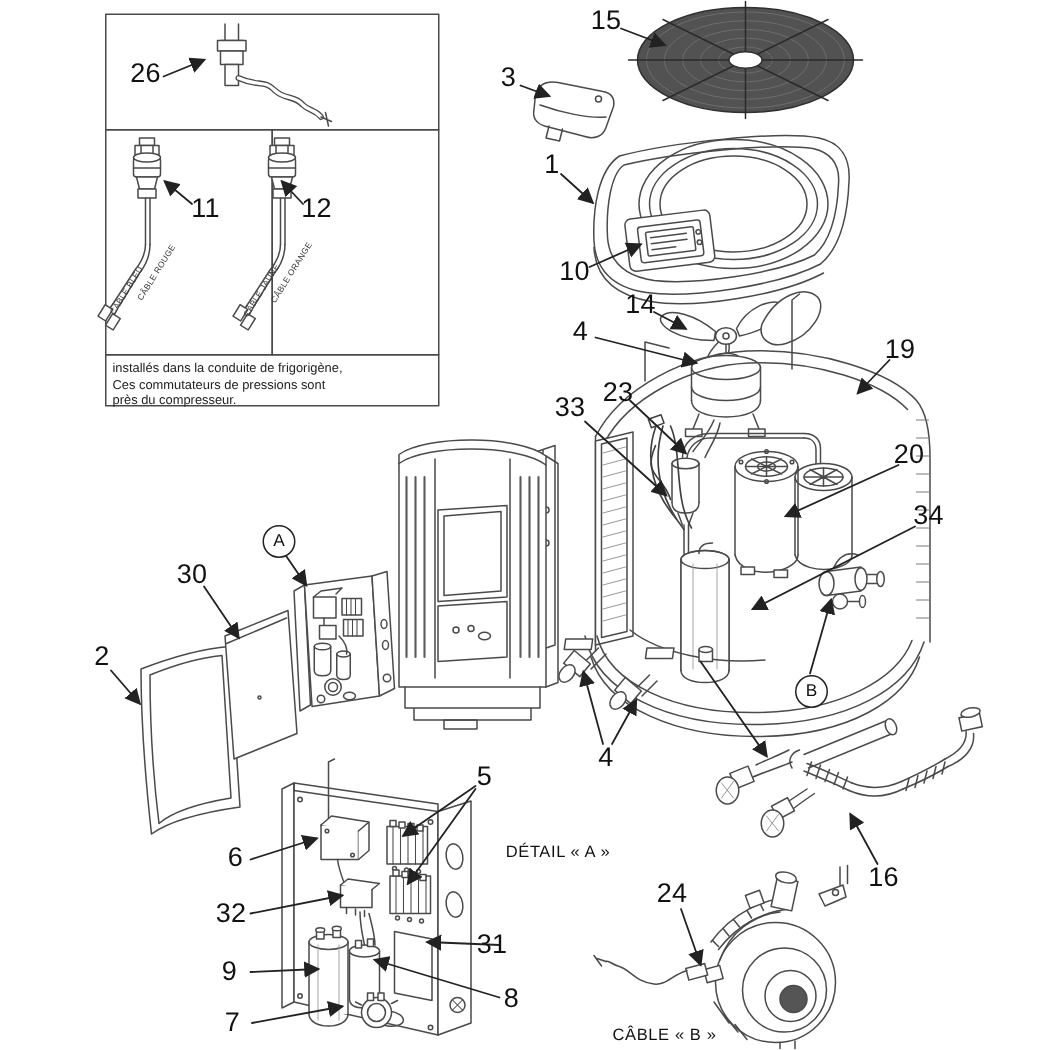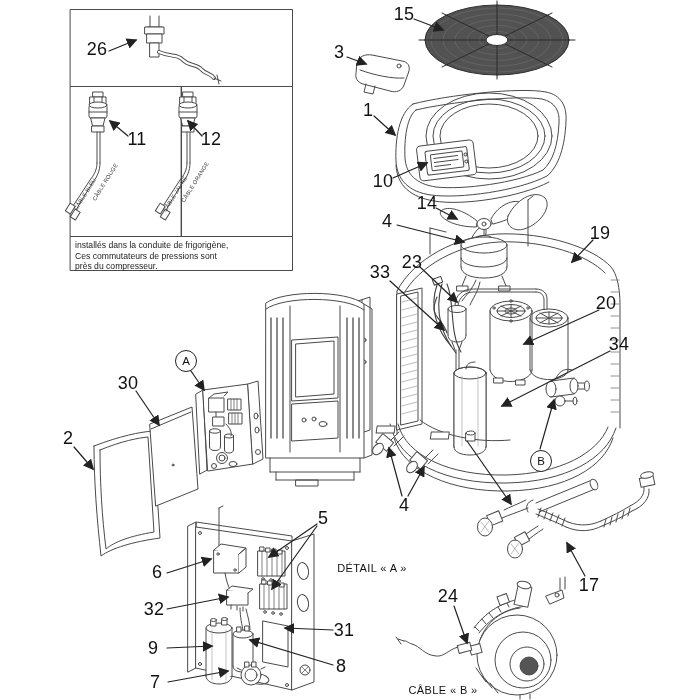--- a/index.html
+++ b/index.html
@@ -474,30 +474,30 @@
 <div class="callout" style="left:368px;top:110px">1</div>
 <div class="callout" style="left:383px;top:181px">10</div>
 <div class="callout" style="left:427px;top:203px">14</div>
 <div class="callout" style="left:387px;top:221px">4</div>
 <div class="callout" style="left:412px;top:262px">23</div>
 <div class="callout" style="left:380px;top:272px">33</div>
 <div class="callout" style="left:600px;top:233px">19</div>
 <div class="callout" style="left:606px;top:303px">20</div>
 <div class="callout" style="left:619px;top:344px">34</div>
 <div class="callout" style="left:404px;top:505px">4</div>
-<div class="callout" style="left:589px;top:585px">17</div>
+<div class="callout" style="left:589px;top:585px">16</div>
 <div class="callout" style="left:448px;top:596px">24</div>
 <div class="callout" style="left:68px;top:438px">2</div>
 <div class="callout" style="left:128px;top:383px">30</div>
 <div class="callout" style="left:157px;top:572px">6</div>
 <div class="callout" style="left:154px;top:609px">32</div>
 <div class="callout" style="left:153px;top:648px">9</div>
 <div class="callout" style="left:155px;top:682px">7</div>
 <div class="callout" style="left:323px;top:518px">5</div>
-<div class="callout" style="left:344px;top:630px">31</div>
+<div class="callout" style="left:328px;top:630px">31</div>
 <div class="callout" style="left:341px;top:666px">8</div>
 
 <div class="marker" style="left:186px;top:361px">A</div>
 <div class="marker" style="left:541px;top:461px">B</div>
 
 <div class="detail-label" style="left:372px;top:568px">DÉTAIL « A »</div>
 <div class="detail-label" style="left:443px;top:690px">CÂBLE « B »</div>
 
 <div class="note">
   <span>installés dans la conduite de frigorigène,</span>

